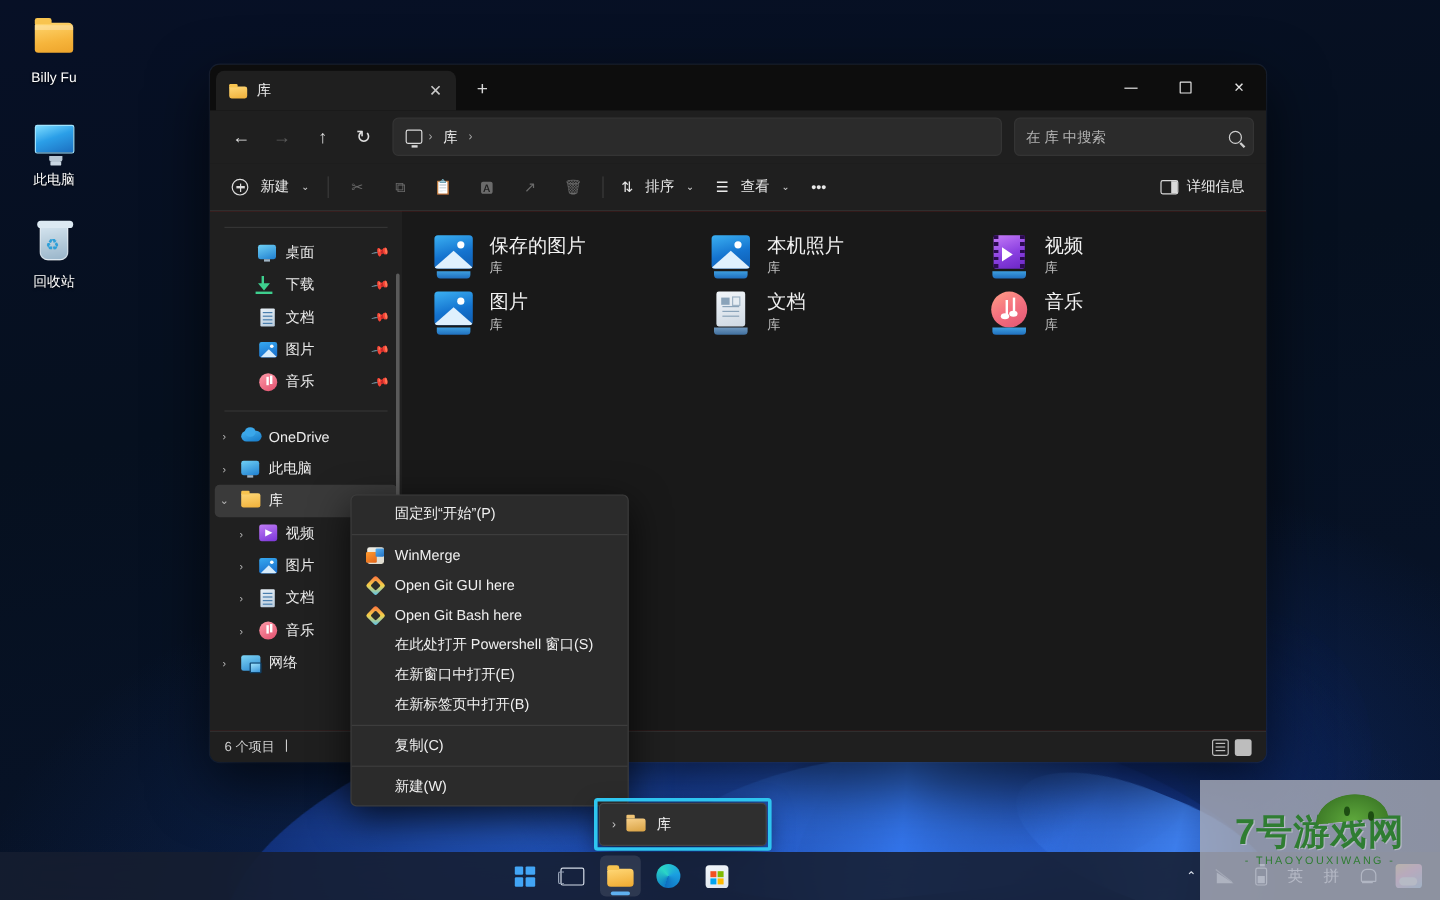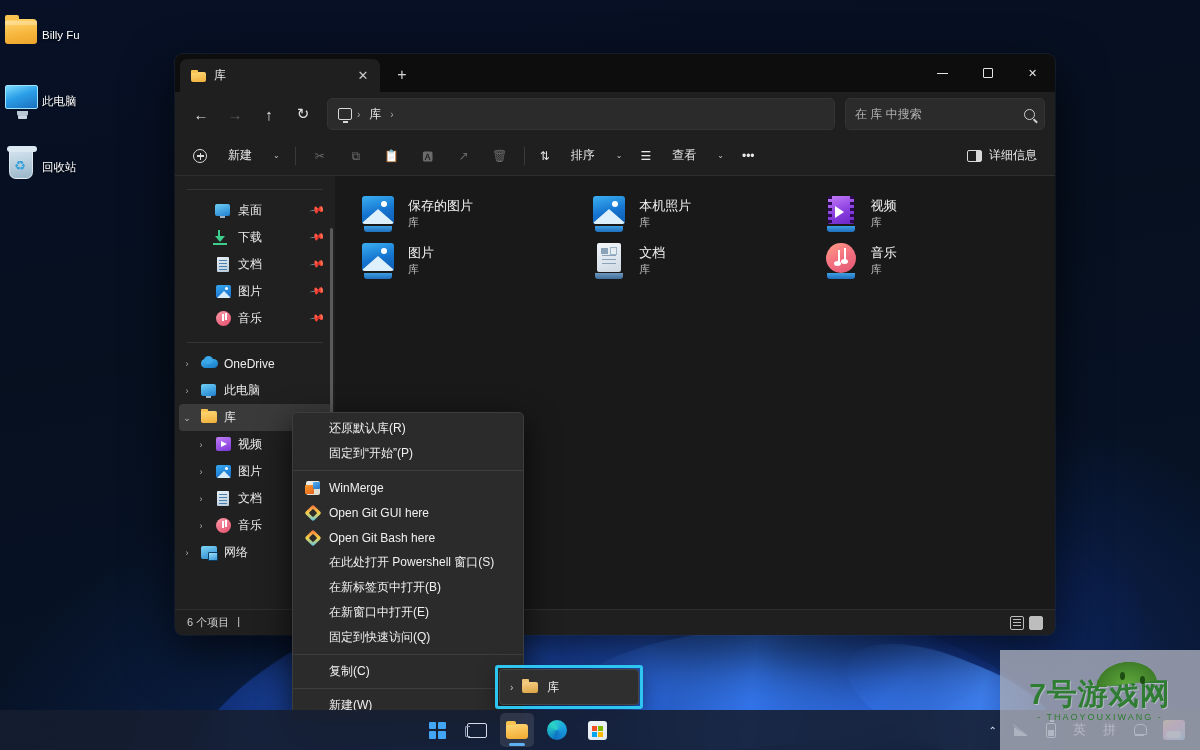--- a/index.html
+++ b/index.html
@@ -61,21 +61,21 @@
     position: absolute;
     left: 640px; top: 590px; width: 300px; height: 150px;
     background: radial-gradient(ellipse at 50% 40%, rgba(3,7,20,.85) 0%, rgba(4,10,28,0) 70%);
     transform: rotate(-18deg);
   }
 
   
   .desk-icons { position: absolute; left: 0; top: 6px; width: 90px; }
   .desk-icon {
     width: 90px; padding: 6px 0 4px;
-    display: flex; flex-direction: row; align-items: center;
+    display: flex; flex-direction: column; align-items: center;
     margin-bottom: 14px; cursor: default;
   }
   .desk-icon .glyph { width: 42px; height: 42px; position: relative; }
   .desk-icon .dlabel {
     margin-top: 5px; font-size: 11.5px; color: #ffffff;
     text-shadow: 0 1px 2px rgba(0,0,0,.9); text-align: center; line-height: 1.2;
   }
 
   
   .ic-folder { position:absolute; left:5px; top:7px; width:32px; height:25px;
@@ -168,21 +168,21 @@
   .mag:after { content:""; position:absolute; right:-4px; bottom:-3px; width:5px; height:1.5px;
     background:#cfcfcf; transform:rotate(45deg); }
 
   
   .cmdbar {
     height: 40px; flex: 0 0 40px; display: flex; align-items: center;
     padding: 0 10px; gap: 2px; background: #1f1f1f;
     border-bottom: 1px solid #2e2e2e;
   }
   .cmd {
-    height: 30px; border-radius: 5px; display:flex; align-items:center; gap:21px;
+    height: 30px; border-radius: 5px; display:flex; align-items:center; gap:10px;
     padding: 0 8px; color:#e8e8e8; font-size:12px;
   }
   .cmd.iconly { width: 34px; justify-content:center; padding:0; }
   .cmd.dim { color:#6b6b6b; }
   .cmdsep { width:1px; height:18px; background:#3a3a3a; margin: 0 5px; }
   .chev { font-size: 8px; color:#c7c7c7; }
   .plus-circle { width:14px; height:14px; border:1.4px solid #dcdcdc; border-radius:50%;
     position:relative; display:inline-block; }
   .plus-circle:before, .plus-circle:after { content:""; position:absolute; background:#dcdcdc; }
   .plus-circle:before { left:3px; top:5.8px; width:7px; height:1.4px; }
@@ -241,21 +241,21 @@
 
   
   .content { flex: 1; background: #191919; position: relative; overflow: hidden; }
   .grid {
     padding: 14px 16px; display: grid;
     grid-template-columns: repeat(3, 1fr);
     grid-auto-rows: 47px; gap: 0px 6px;
   }
   .fitem { display: flex; align-items: center; gap: 11px; padding: 5px 8px; border-radius: 5px; }
   .fico { width: 38px; height: 38px; flex:0 0 38px; position: relative; }
-  .ftext .t1 { font-size: 13px; color: #f2f2f2; line-height: 1.35; }
+  .ftext .t1 { font-size: 16px; color: #f2f2f2; line-height: 1.35; }
   .ftext .t2 { font-size: 11px; color: #bdbdbd; line-height: 1.35; }
 
   
   .big-pic { position:absolute; left:3px; top:1px; width:32px; height:28px;
     background: linear-gradient(165deg,#3bb0f2 0%, #1473cf 55%, #0f5cb0 100%); border-radius:3px; overflow:hidden;}
   .big-pic:before{content:"";position:absolute;right:7px;top:5px;width:6px;height:6px;background:#fff;border-radius:50%;}
   .big-pic:after{content:"";position:absolute;left:-1px;bottom:0;width:0;height:0;
     border-left:17px solid transparent;border-right:17px solid transparent;border-bottom:15px solid #dff0fd;}
   .big-stand { position:absolute; left:5px; bottom:1px; width:28px; height:6px;
     background: linear-gradient(180deg,#3e9fe0,#1f6fbe); border-radius:0 0 3px 3px; }
@@ -734,24 +734,20 @@
       <div class="viewtoggles">
         <span class="vt list"></span>
         <span class="vt big"></span>
       </div>
     </div>
   </div>
 
   <div id="ctxmenu">
     <div class="mi">
       <span class="mi-ic"></span>
-      <span class="mlabel">还原默认库(R)</span>
-    </div>
-    <div class="mi">
-      <span class="mi-ic"></span>
       <span class="mlabel">固定到“开始”(P)</span>
     </div>
     <div class="msep"></div>
     <div class="mi">
       <span class="mi-ic">
           <i class="ic-winmerge"></i>
         </span>
       <span class="mlabel">WinMerge</span>
     </div>
     <div class="mi">
@@ -765,29 +761,25 @@
           <i class="ic-git"></i>
         </span>
       <span class="mlabel">Open Git Bash here</span>
     </div>
     <div class="mi">
       <span class="mi-ic"></span>
       <span class="mlabel">在此处打开 Powershell 窗口(S)</span>
     </div>
     <div class="mi">
       <span class="mi-ic"></span>
-      <span class="mlabel">在新标签页中打开(B)</span>
+      <span class="mlabel">在新窗口中打开(E)</span>
     </div>
     <div class="mi">
       <span class="mi-ic"></span>
-      <span class="mlabel">在新窗口中打开(E)</span>
-    </div>
-    <div class="mi">
-      <span class="mi-ic"></span>
-      <span class="mlabel">固定到快速访问(Q)</span>
+      <span class="mlabel">在新标签页中打开(B)</span>
     </div>
     <div class="msep"></div>
     <div class="mi">
       <span class="mi-ic"></span>
       <span class="mlabel">复制(C)</span>
     </div>
     <div class="msep"></div>
     <div class="mi">
       <span class="mi-ic"></span>
       <span class="mlabel">新建(W)</span>

